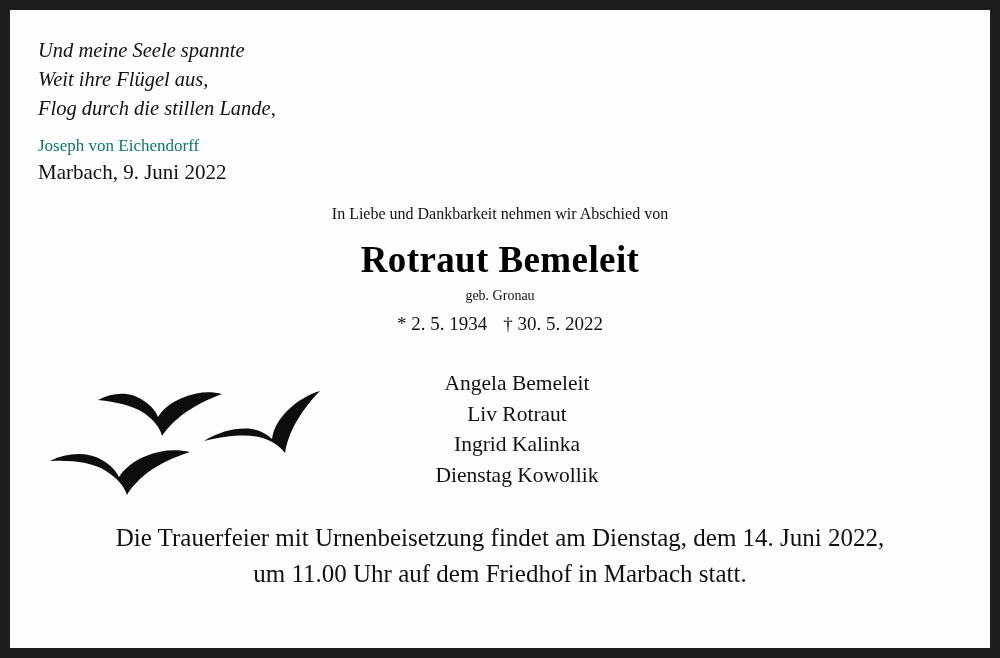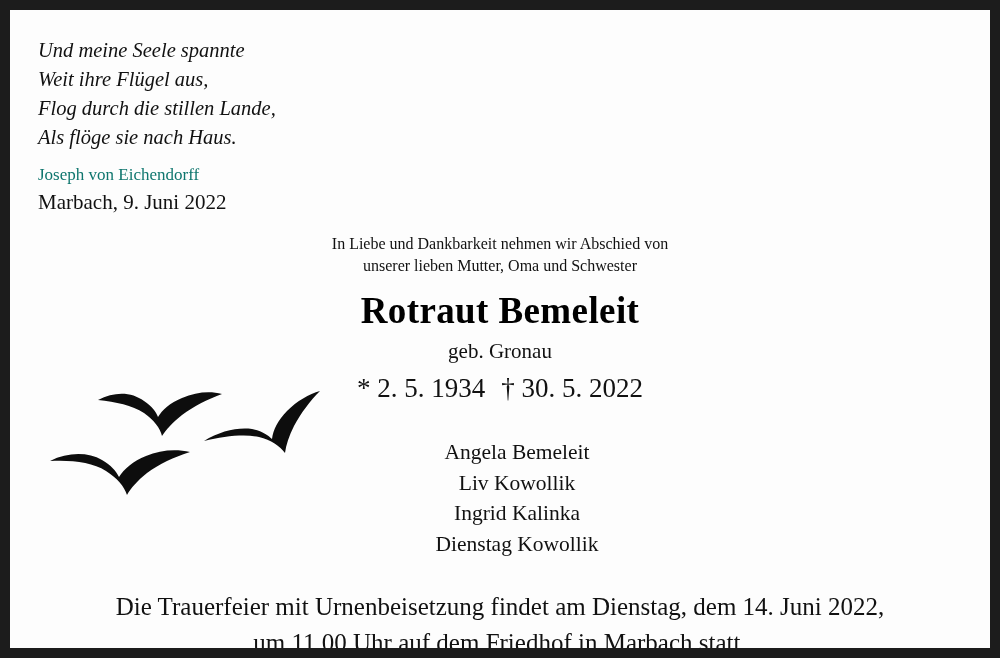--- a/index.html
+++ b/index.html
@@ -73,26 +73,26 @@
   .intro-line { display: block; }
   .name {
     font-size: 37px;
     font-weight: bold;
     letter-spacing: 0.4px;
     margin-top: 14px;
     color: #000;
     line-height: 1.1;
   }
   .maiden {
-    font-size: 21px;
+    font-size: 14px;
     margin-top: 8px;
     color: #111;
   }
   .dates {
-    font-size: 27px;
+    font-size: 19px;
     margin-top: 9px;
     color: #111;
   }
   .dates .sep { display: inline-block; width: 16px; }
 
   .survivors {
     margin-top: 33px;
     font-size: 21.5px;
     line-height: 1.42;
     color: #111;
@@ -121,42 +121,40 @@
 <body>
 
 <div class="obituary">
   <div class="inner">
 
     <div class="top-row">
       <div class="poem">
         <span class="poem-line">Und meine Seele spannte</span>
         <span class="poem-line">Weit ihre Flügel aus,</span>
         <span class="poem-line">Flog durch die stillen Lande,</span>
-        <span class="poem-line">Als flöge sie nach Haus.</span>
         <span class="poem-author">Joseph von Eichendorff</span>
       </div>
       <div class="place-date">Marbach, 9. Juni 2022</div>
     </div>
 
     <div class="center">
       <div class="intro">
         <span class="intro-line">In Liebe und Dankbarkeit nehmen wir Abschied von</span>
-        <span class="intro-line">unserer lieben Mutter, Oma und Schwester</span>
       </div>
 
       <div class="name">Rotraut Bemeleit</div>
       <div class="maiden">geb. Gronau</div>
 
       <div class="dates">
         <span>* 2. 5. 1934</span><span class="sep"></span><span>† 30. 5. 2022</span>
       </div>
 
       <div class="survivors">
         <span class="survivor">Angela Bemeleit</span>
-        <span class="survivor">Liv Kowollik</span>
+        <span class="survivor">Liv Rotraut</span>
         <span class="survivor">Ingrid Kalinka</span>
         <span class="survivor">Dienstag Kowollik</span>
       </div>
 
       <div class="service">
         <span class="service-line">Die Trauerfeier mit Urnenbeisetzung findet am Dienstag, dem 14. Juni 2022,</span>
         <span class="service-line">um 11.00 Uhr auf dem Friedhof in Marbach statt.</span>
       </div>
     </div>
 

